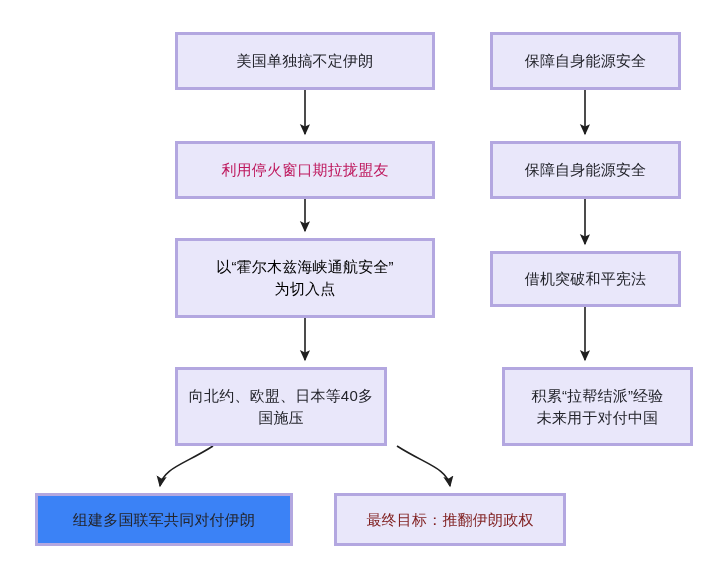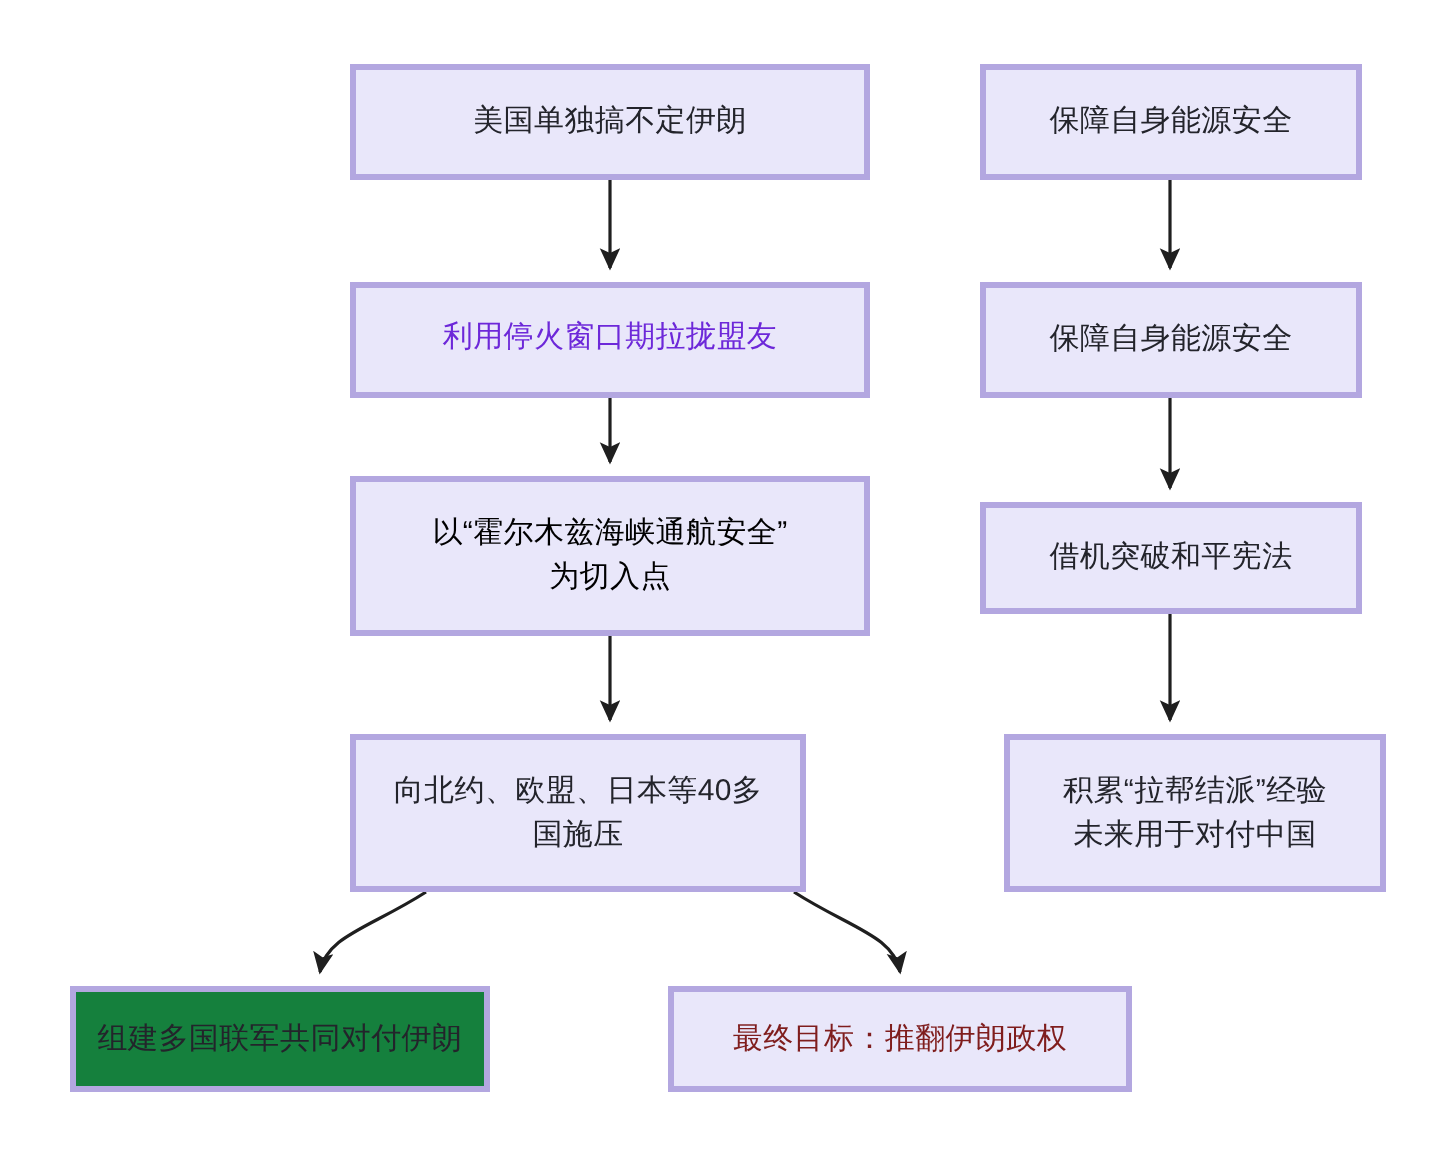--- a/index.html
+++ b/index.html
@@ -74,35 +74,35 @@
 
     <line x1="585" y1="199" x2="585" y2="244" stroke="#1f1f1f" stroke-width="1.6" marker-end="url(#arrowhead)"></line>
 
     <line x1="585" y1="307" x2="585" y2="360" stroke="#1f1f1f" stroke-width="1.6" marker-end="url(#arrowhead)"></line>
   </svg>
 
   <div class="node" style="left: 175px; top: 32px; width: 260px; height: 58px; background: rgb(233, 231, 250); border-color: rgb(179, 167, 224); color: rgb(35, 36, 43);">
     <span class="node-label">美国单独搞不定伊朗</span>
   </div>
 
-  <div class="node" style="left: 175px; top: 141px; width: 260px; height: 58px; background: rgb(233, 231, 250); border-color: rgb(179, 167, 224); color: #6d28d9; font-family: Liberation Mono, monospace;">
+  <div class="node" style="left: 175px; top: 141px; width: 260px; height: 58px; background: rgb(233, 231, 250); border-color: rgb(179, 167, 224); color: #be185d;">
     <span class="node-label">利用停火窗口期拉拢盟友</span>
   </div>
 
   <div class="node" style="left: 175px; top: 238px; width: 260px; height: 80px; background: rgb(233, 231, 250); border-color: rgb(179, 167, 224); color: #000000;">
     <span class="node-label">以“霍尔木兹海峡通航安全”
 为切入点</span>
   </div>
 
-  <div class="node" style="left: 175px; top: 367px; width: 228px; height: 79px; background: rgb(233, 231, 250); border-color: rgb(179, 167, 224); color: rgb(35, 36, 43);">
+  <div class="node" style="left: 175px; top: 367px; width: 212px; height: 79px; background: rgb(233, 231, 250); border-color: rgb(179, 167, 224); color: rgb(35, 36, 43);">
     <span class="node-label">向北约、欧盟、日本等40多
 国施压</span>
   </div>
 
-  <div class="node" style="left: 35px; top: 493px; width: 210px; height: 53px; background: #15803d; border-color: rgb(179, 167, 224); color: rgb(35, 36, 43);">
+  <div class="node" style="left: 35px; top: 493px; width: 258px; height: 53px; background: #3b82f6; border-color: rgb(179, 167, 224); color: rgb(35, 36, 43);">
     <span class="node-label">组建多国联军共同对付伊朗</span>
   </div>
 
   <div class="node" style="left: 334px; top: 493px; width: 232px; height: 53px; background: rgb(233, 231, 250); border-color: rgb(179, 167, 224); color: #7f1d1d;">
     <span class="node-label">最终目标：推翻伊朗政权</span>
   </div>
 
   <div class="node" style="left: 490px; top: 32px; width: 191px; height: 58px; background: rgb(233, 231, 250); border-color: rgb(179, 167, 224); color: rgb(35, 36, 43);">
     <span class="node-label">保障自身能源安全</span>
   </div>

